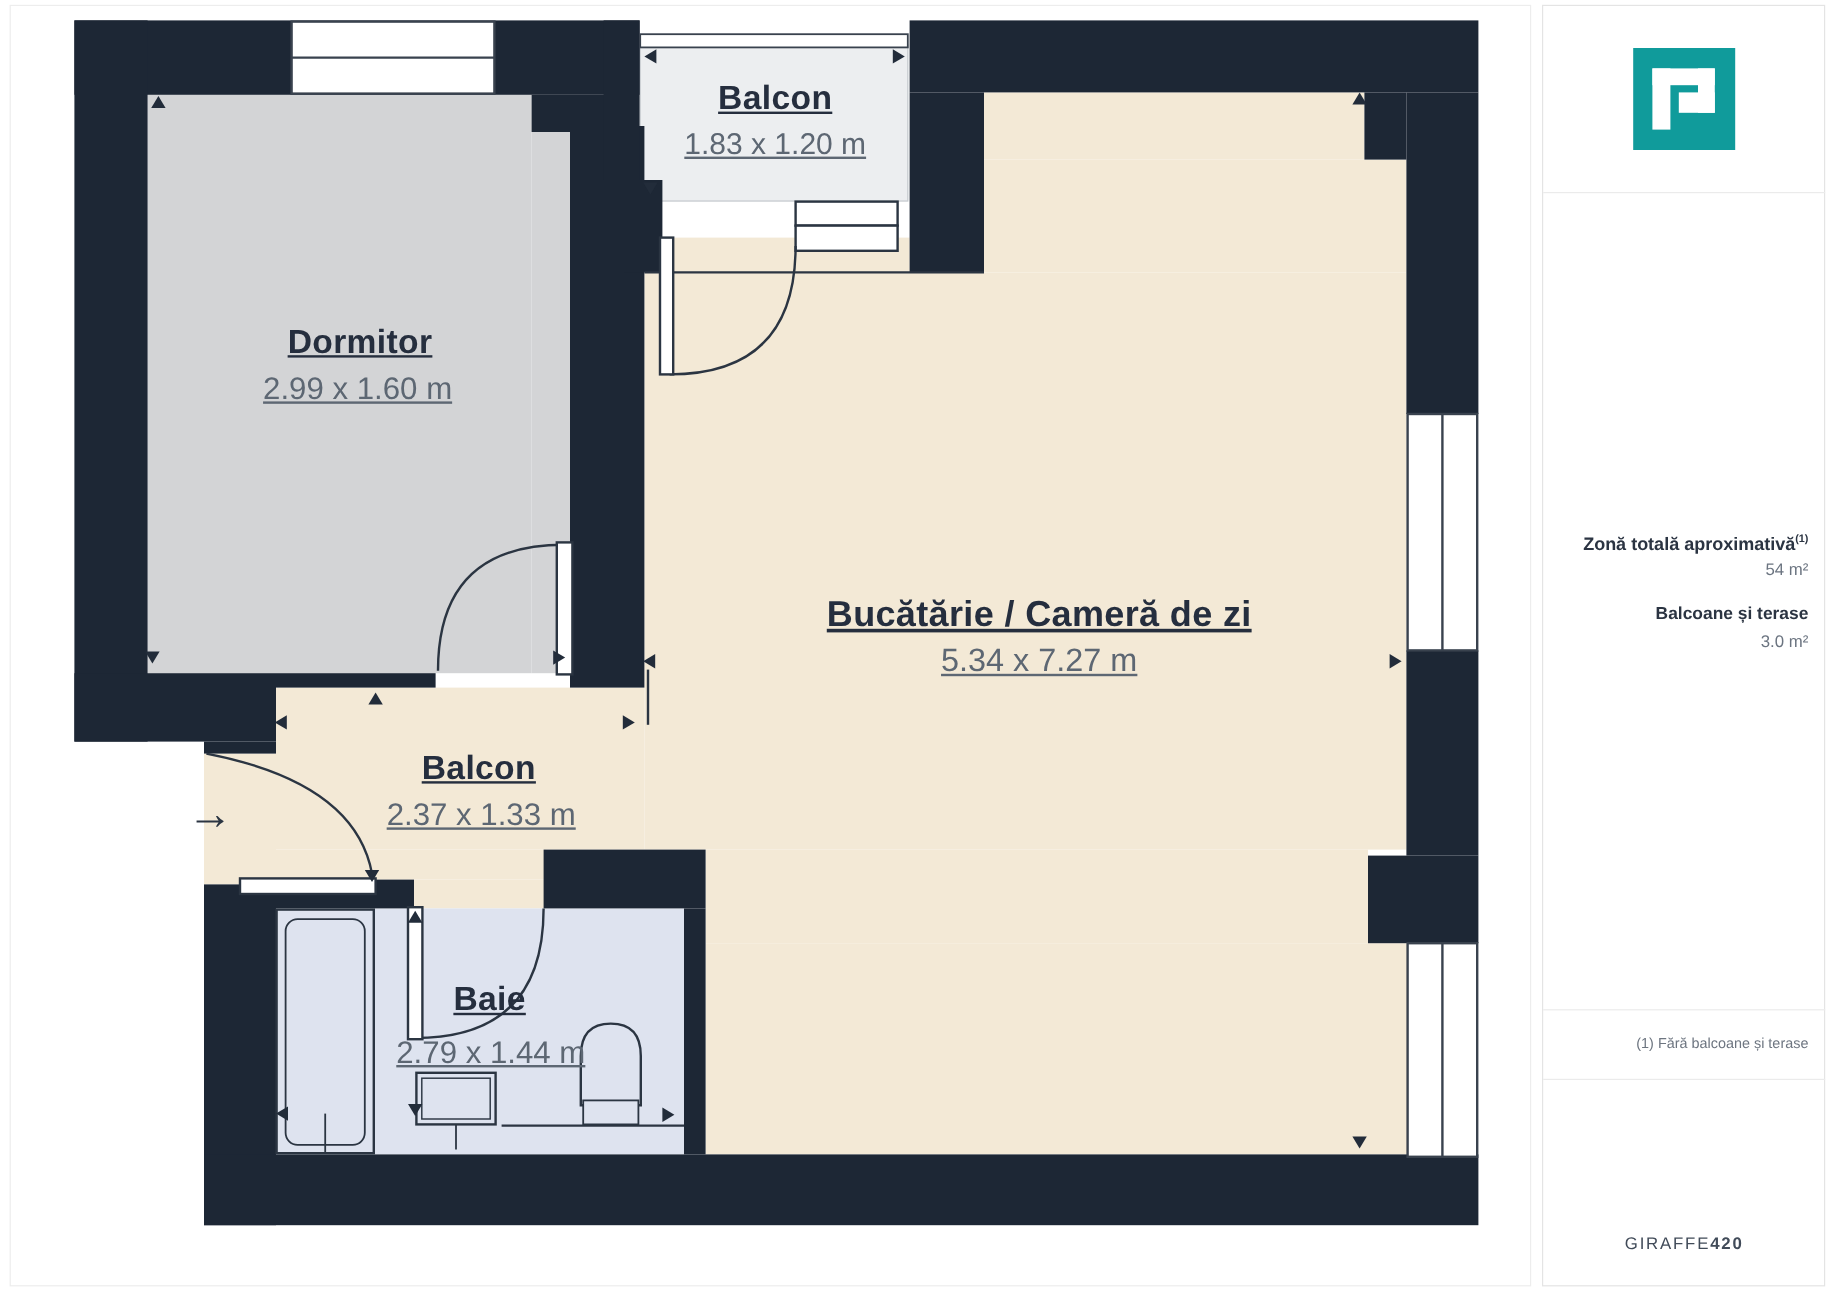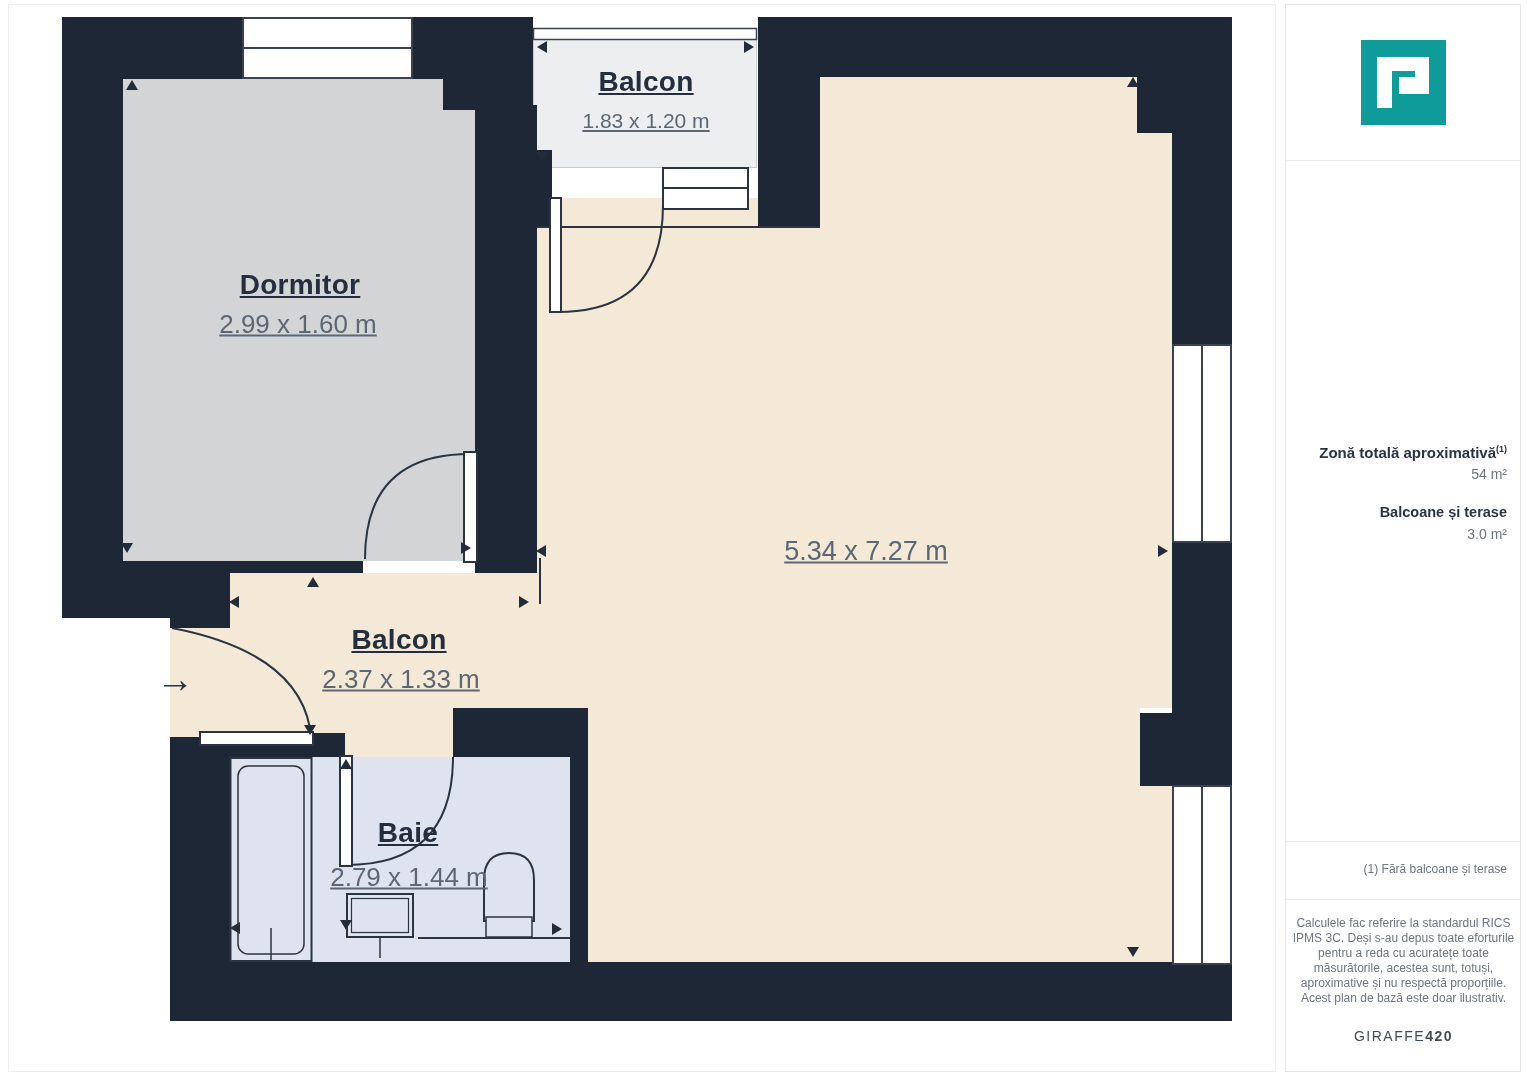--- a/index.html
+++ b/index.html
@@ -168,22 +168,23 @@
   <div class="tri td" style="left:536px;top:152px"></div>
   <div class="tri tl" style="left:537px;top:41px"></div>
   <div class="tri tr" style="left:744px;top:41px"></div>
 
   <div class="entry-arrow">→</div>
 
   <div class="plabel rname" style="left:300px;top:285px">Dormitor</div>
   <div class="plabel rdims" style="left:298px;top:324px">2.99 x 1.60 m</div>
 
   <div class="plabel rname" style="left:646px;top:82px">Balcon</div>
-  <div class="plabel rdims" style="left:646px;top:121px;font-size:21px">1.83 x 1.20 m</div>
-
+  <div class="plabel rdims" style="left:646px;top:121px;font-size:25px">1.83 x 1.20 m</div>
+
+  <div class="plabel rname big" style="left:866px;top:513px">Bucătărie / Cameră de zi</div>
   <div class="plabel rdims big" style="left:866px;top:551px">5.34 x 7.27 m</div>
 
   <div class="plabel rname" style="left:399px;top:640px">Balcon</div>
   <div class="plabel rdims" style="left:401px;top:679px">2.37 x 1.33 m</div>
 
   <div class="plabel rname" style="left:408px;top:833px">Baie</div>
   <div class="plabel rdims" style="left:409px;top:877px">2.79 x 1.44 m</div>
 
   <div class="sb-logo">
     <i style="left:19%;top:20%;width:17%;height:60%"></i>
@@ -199,19 +200,18 @@
   </div>
   <div class="sb-text sb-value" style="top:466px">54 m²</div>
 
   <div class="sb-text sb-title" style="top:504px;font-size:14.5px">Balcoane și terase</div>
   <div class="sb-text sb-value" style="top:526px">3.0 m²</div>
 
   <div class="divider" style="top:841px"></div>
   <div class="sb-text sb-note" style="top:862px">(1) Fără balcoane și terase</div>
   <div class="divider" style="top:899px"></div>
 
-  <div class="sb-disclaimer">Calculele fac referire la standardul RICS IPMS 3C. Deși s-au depus toate eforturile pentru a reda cu acuratețe toate măsurătorile, acestea sunt, totuși, aproximative și nu respectă proporțiile. Acest plan de bază este doar ilustrativ.</div>
 
   <div class="sb-brand">
     <span>GIRAFFE</span><b>420</b>
   </div>
 
 </div>
 
 </body></html>

